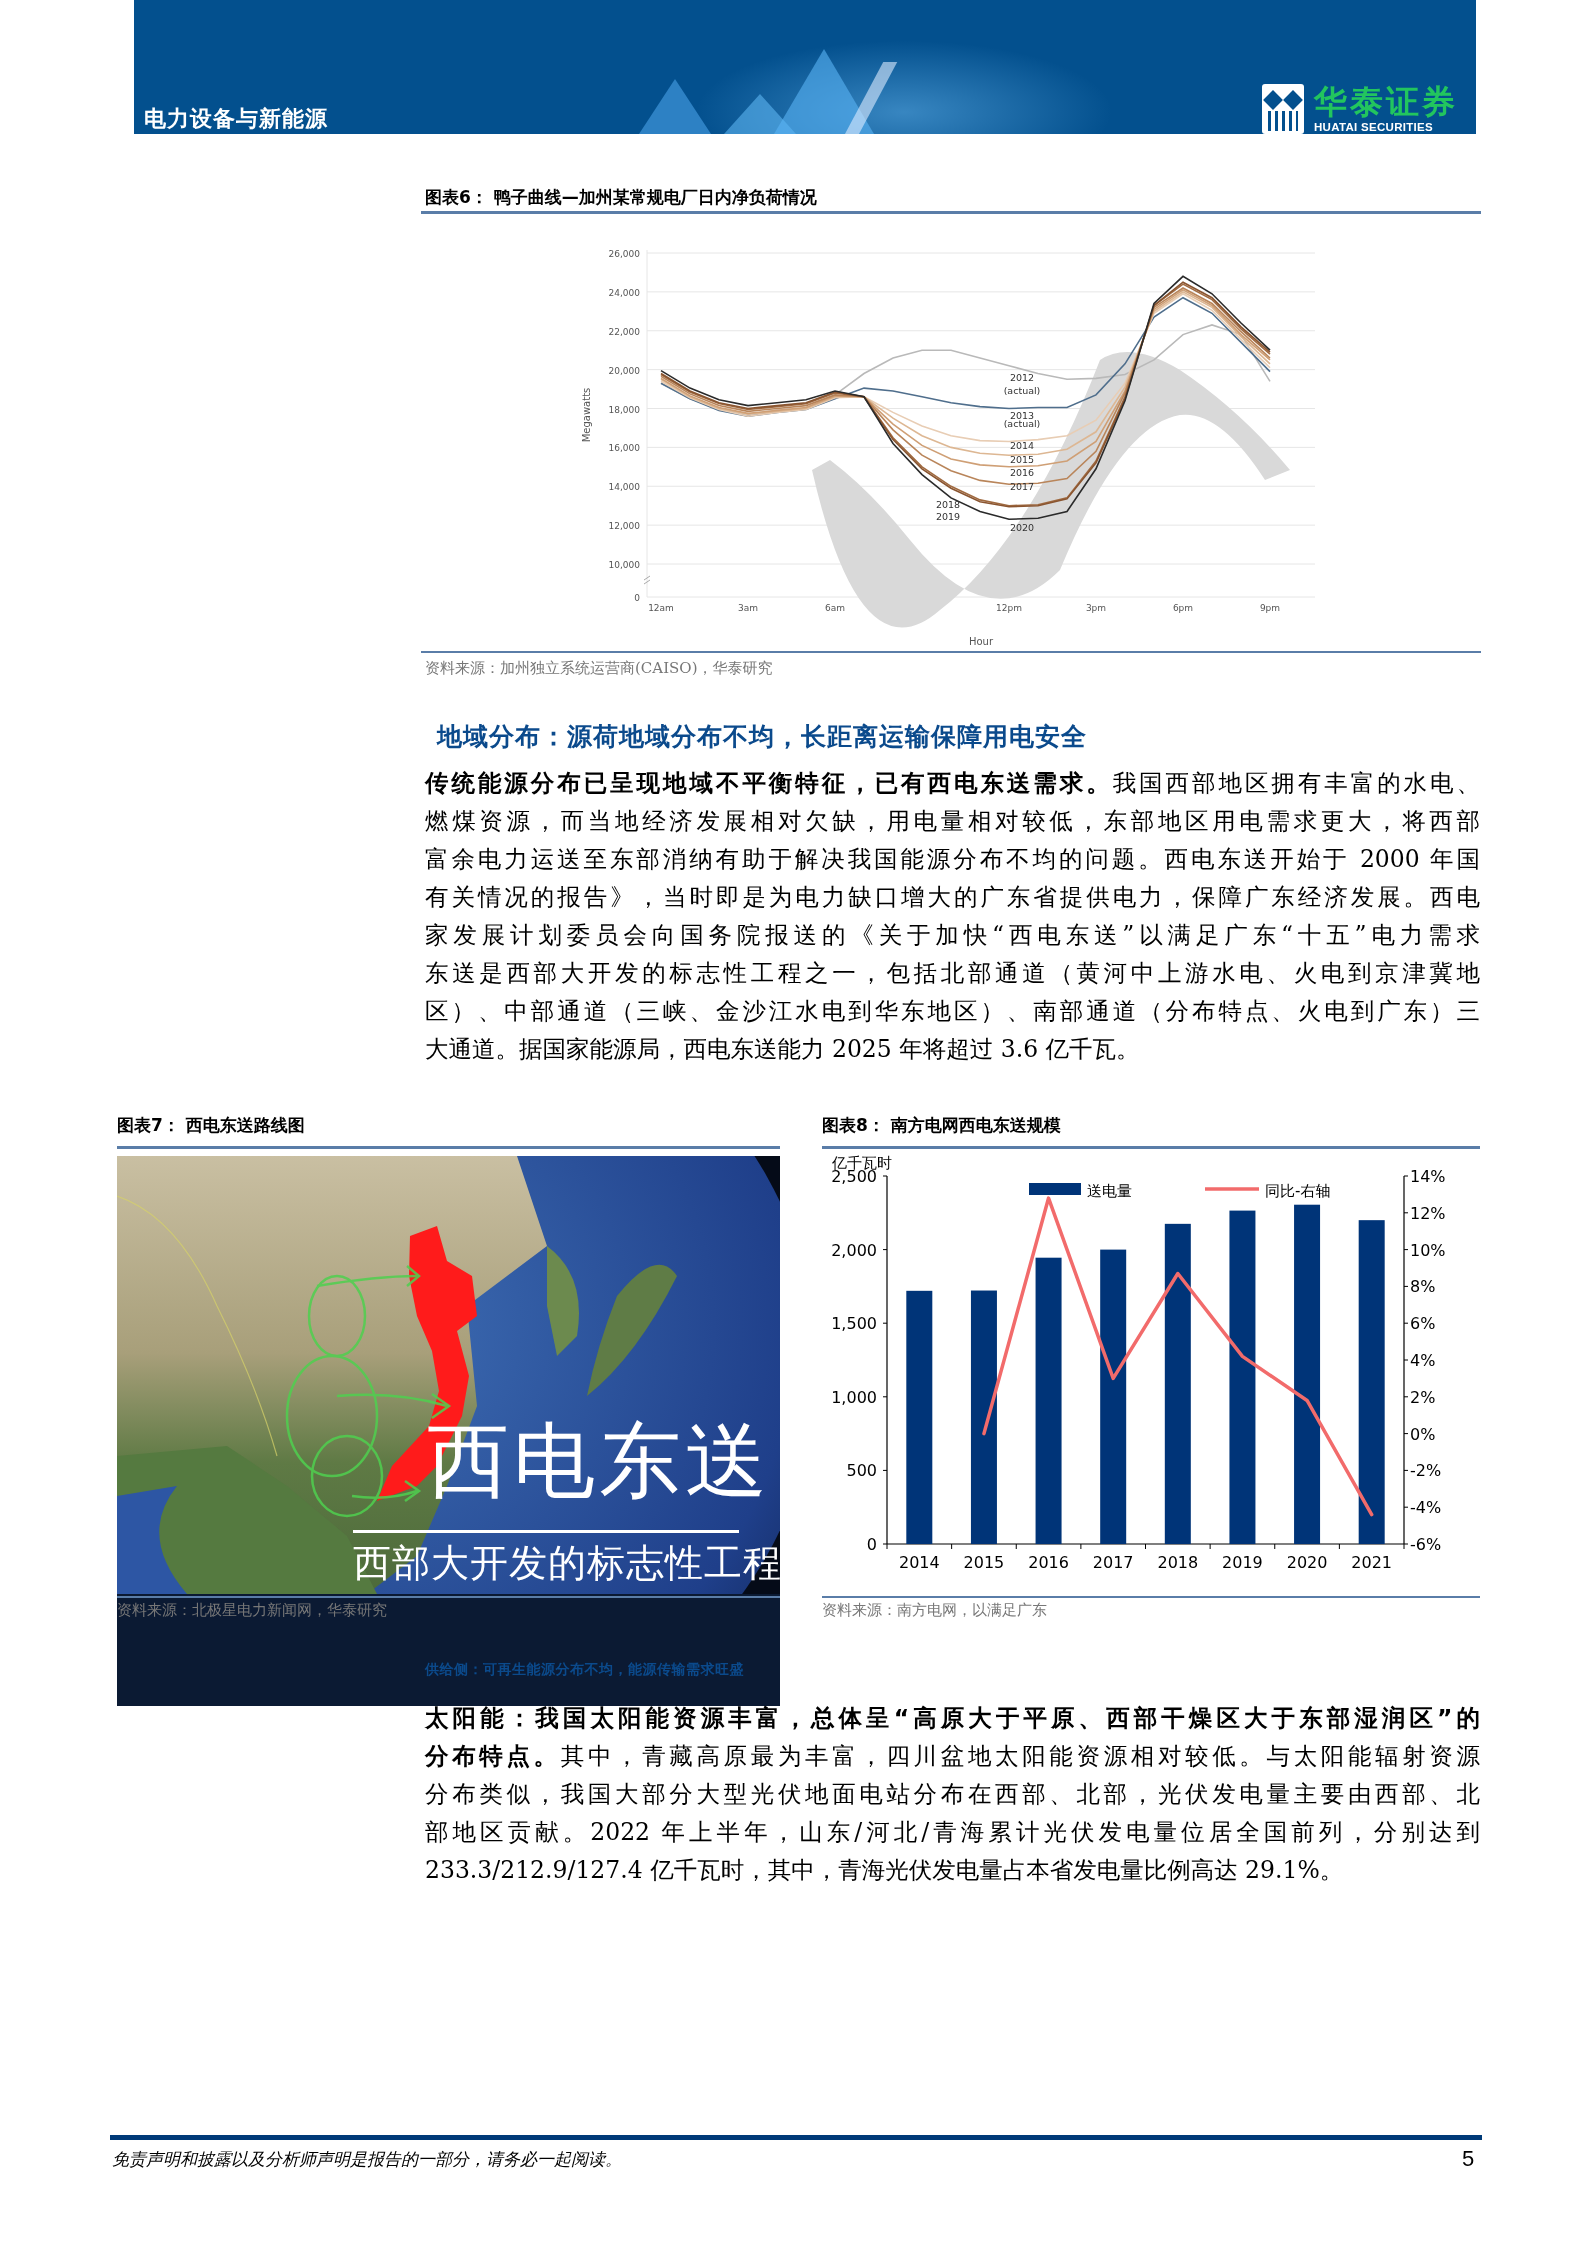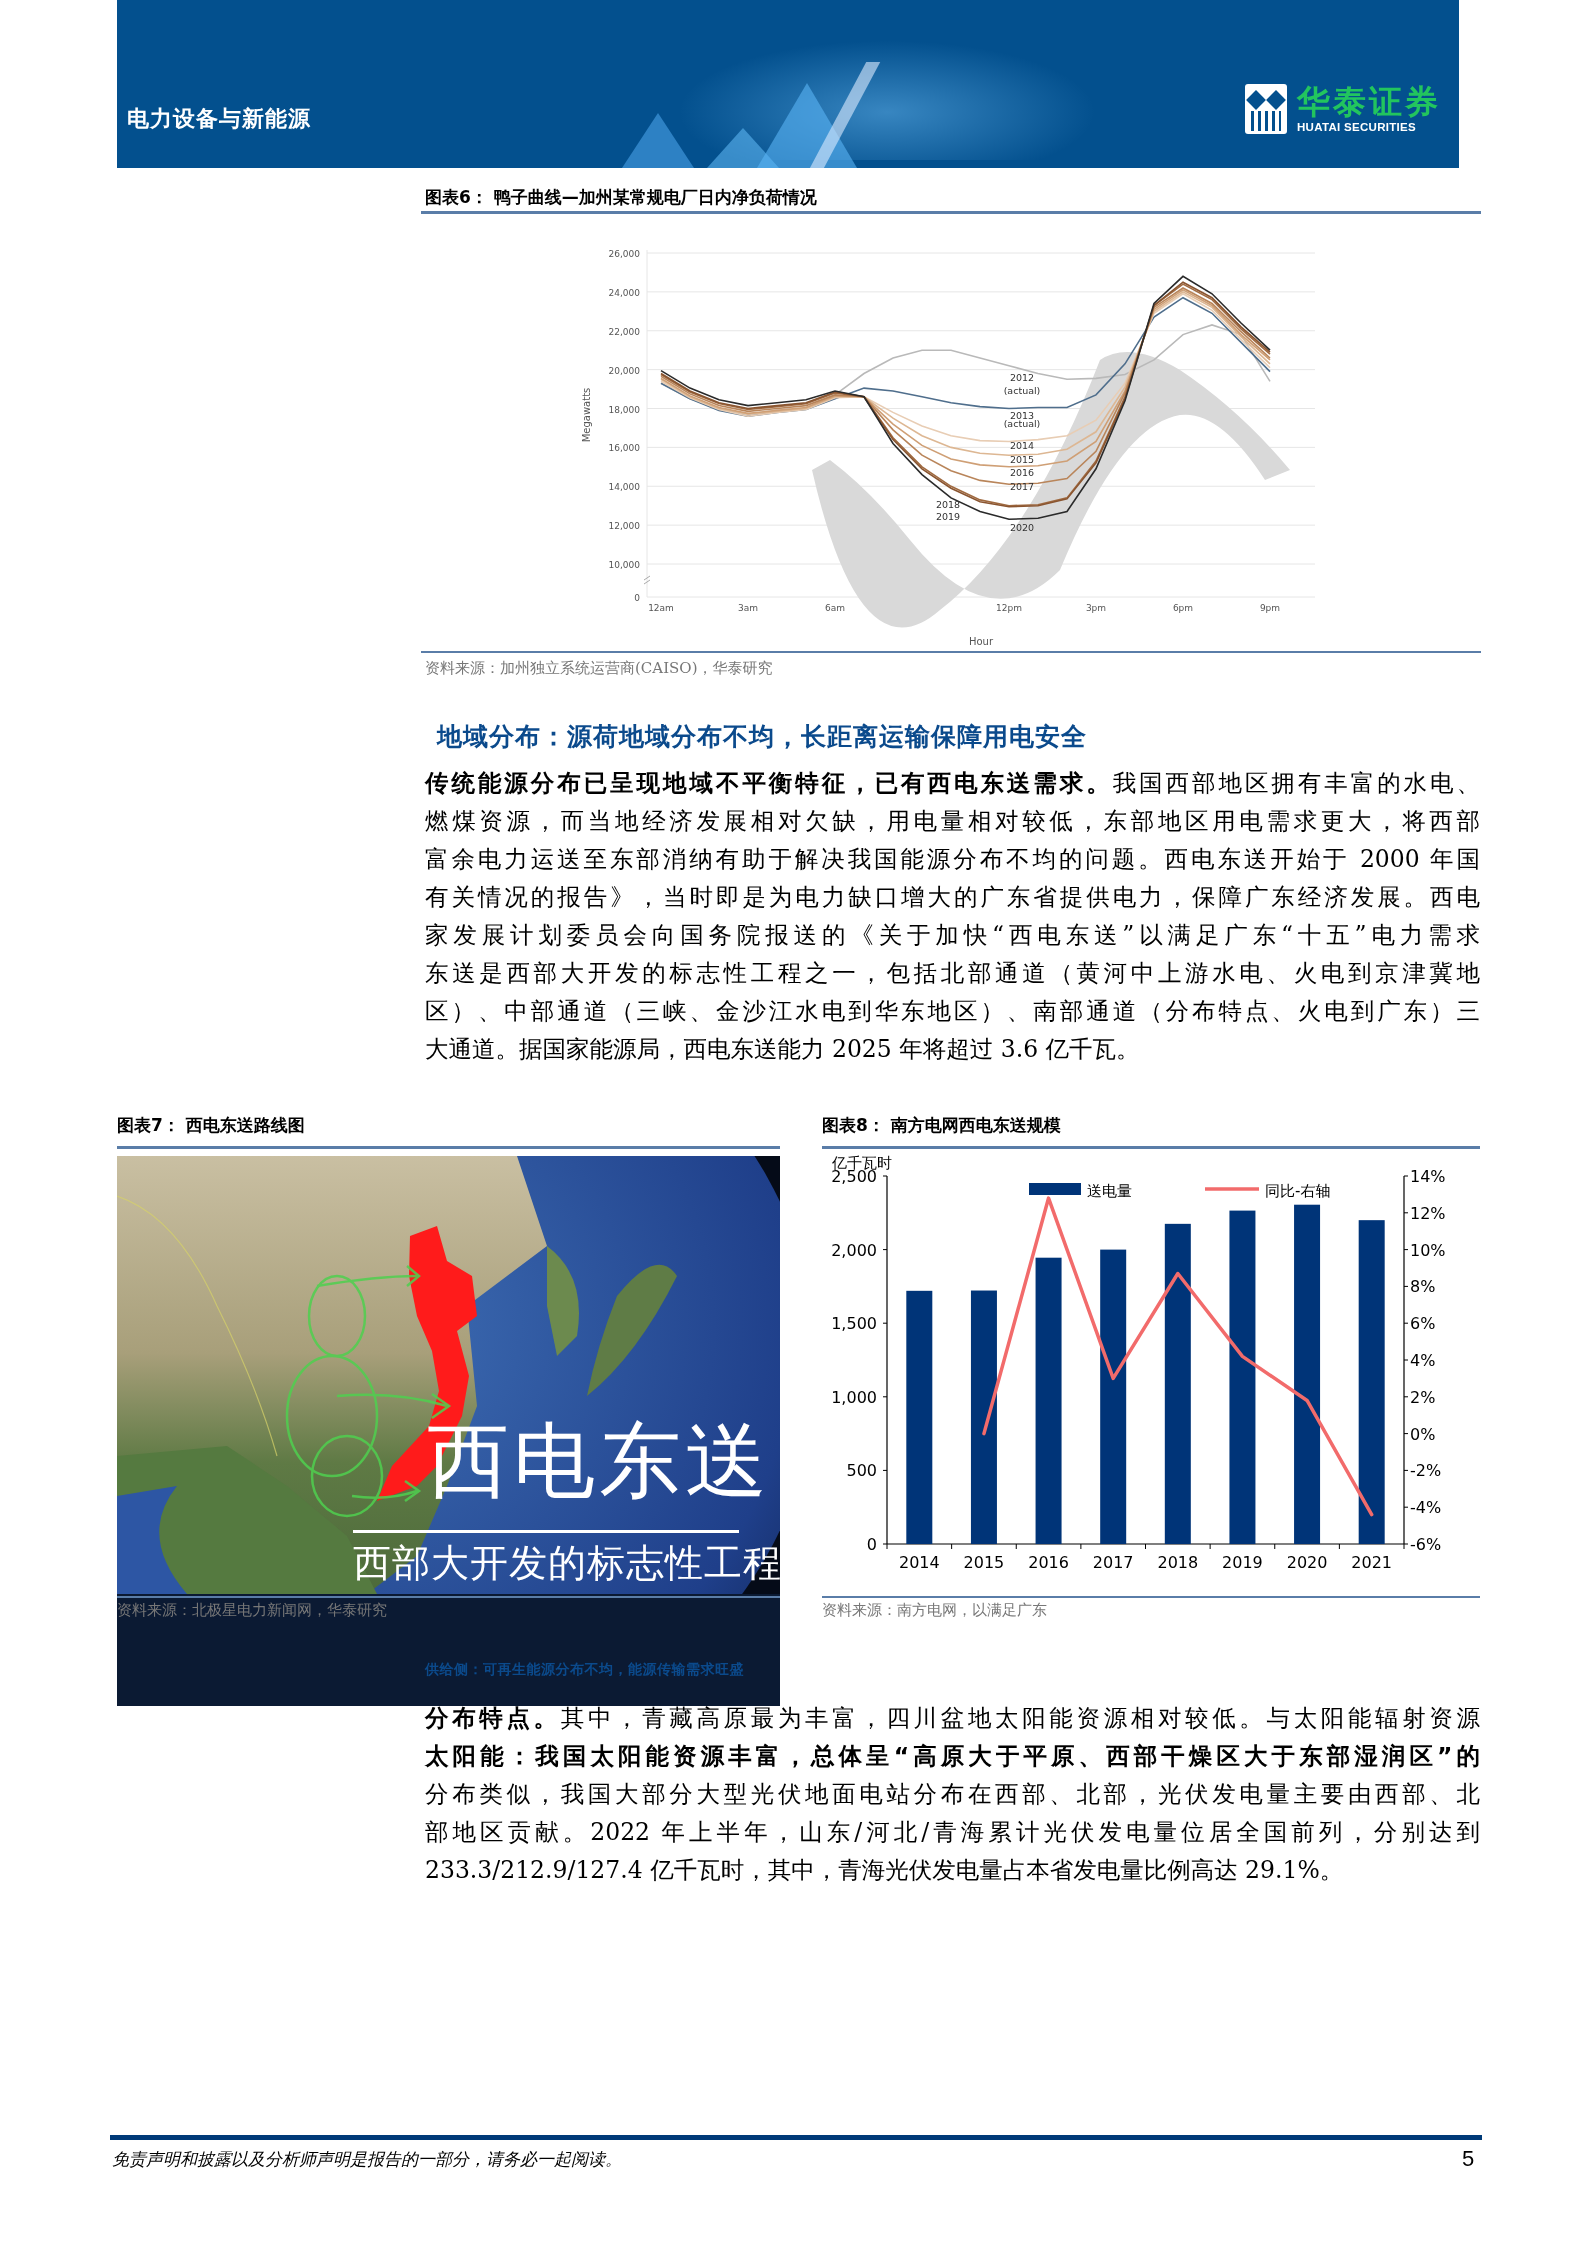--- a/index.html
+++ b/index.html
@@ -1,19 +1,19 @@
 <!DOCTYPE html>
 <html><head>
 <meta charset="utf-8">
 <style>
   html,body{margin:0;padding:0;background:#fff;}
   body{width:1587px;height:2245px;position:relative;overflow:hidden;font-family:"DejaVu Serif","Liberation Serif",serif;color:#000;}
   .abs{position:absolute;}
   
-  #header{left:117px;top:0;width:1342px;height:168px;background:#03508e;overflow:hidden;}
+  #header{left:134px;top:0;width:1342px;height:134px;background:#03508e;overflow:hidden;}
   #header .glow{position:absolute;left:560px;top:40px;width:420px;height:120px;background:radial-gradient(ellipse at 50% 60%,rgba(120,200,255,.45),rgba(3,80,142,0) 70%);}
   #header .peak{position:absolute;bottom:0;width:0;height:0;border-left:36px solid transparent;border-right:36px solid transparent;}
   #section-label{left:10px;top:104px;font-size:22px;color:#fff;font-weight:bold;letter-spacing:1px;font-family:"DejaVu Sans","Liberation Sans",sans-serif;}
   #logo{right:18px;top:84px;height:54px;display:flex;align-items:flex-start;}
   #logo-mark{width:42px;height:50px;background:#fff;border-radius:3px;position:relative;margin-right:10px;}
   #logo-mark:before,#logo-mark:after{content:"";position:absolute;top:9px;width:14px;height:14px;background:#03508e;transform:rotate(45deg);}
   #logo-mark:before{left:4px;} #logo-mark:after{right:4px;}
   #logo-mark .bars{position:absolute;left:6px;right:6px;bottom:3px;height:20px;background:repeating-linear-gradient(90deg,#03508e 0 3px,#fff 3px 7px);}
   #logo-cn{color:#22c55e;font-size:33px;font-weight:bold;line-height:36px;letter-spacing:3px;font-family:"DejaVu Sans","Liberation Sans",sans-serif;}
   #logo-en{color:#fff;font-size:11.5px;font-weight:bold;line-height:14px;letter-spacing:.3px;font-family:"Liberation Sans",sans-serif;}
@@ -239,22 +239,22 @@
     <rect x="207" y="33" width="52" height="12" fill="#003478"></rect>
     <text x="265" y="46" font-size="15" fill="#000" font-family="DejaVu Serif, serif">送电量</text>
     <line x1="383" x2="437" y1="39" y2="39" stroke="#f26b6b" stroke-width="3.5"></line>
     <text x="443" y="46" font-size="15" fill="#000" font-family="DejaVu Serif, serif">同比-右轴</text>
   </svg>
 <div class="abs fig-rule" style="left:822px;top:1596px;width:658px;height:2px;"></div>
 <div class="abs src" style="left:822px;top:1601px;">资料来源：南方电网，以满足广东</div>
 
 <div class="abs heading2" style="left:425px;top:1661px;">供给侧：可再生能源分布不均，能源传输需求旺盛</div>
 <div class="abs" style="left:425px;top:1699px;">
+  <div class="body-line"><b>太阳能：我国太阳能资源丰富，总体呈“高原大于平原、西部干燥区大于东部湿润区”的</b></div>
   <div class="body-line"><b>分布特点。</b><span>其中，青藏高原最为丰富，四川盆地太阳能资源相对较低。与太阳能辐射资源</span></div>
-  <div class="body-line"><b>太阳能：我国太阳能资源丰富，总体呈“高原大于平原、西部干燥区大于东部湿润区”的</b></div>
   <div class="body-line">分布类似，我国大部分大型光伏地面电站分布在西部、北部，光伏发电量主要由西部、北</div>
   <div class="body-line">部地区贡献。2022 年上半年，山东/河北/青海累计光伏发电量位居全国前列，分别达到</div>
   <div class="body-line last">233.3/212.9/127.4 亿千瓦时，其中，青海光伏发电量占本省发电量比例高达 29.1%。</div>
 </div>
 
 <div id="footer-rule" class="abs"></div>
 <div id="footer-text" class="abs">免责声明和披露以及分析师声明是报告的一部分，请务必一起阅读。</div>
 <div id="page-number" class="abs">5</div>
 
 </body></html>

